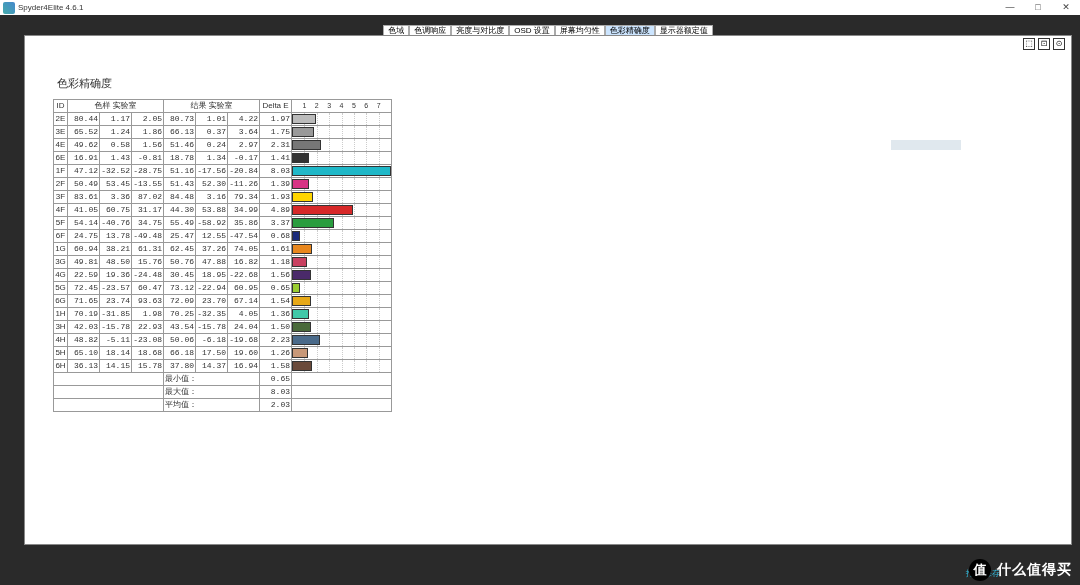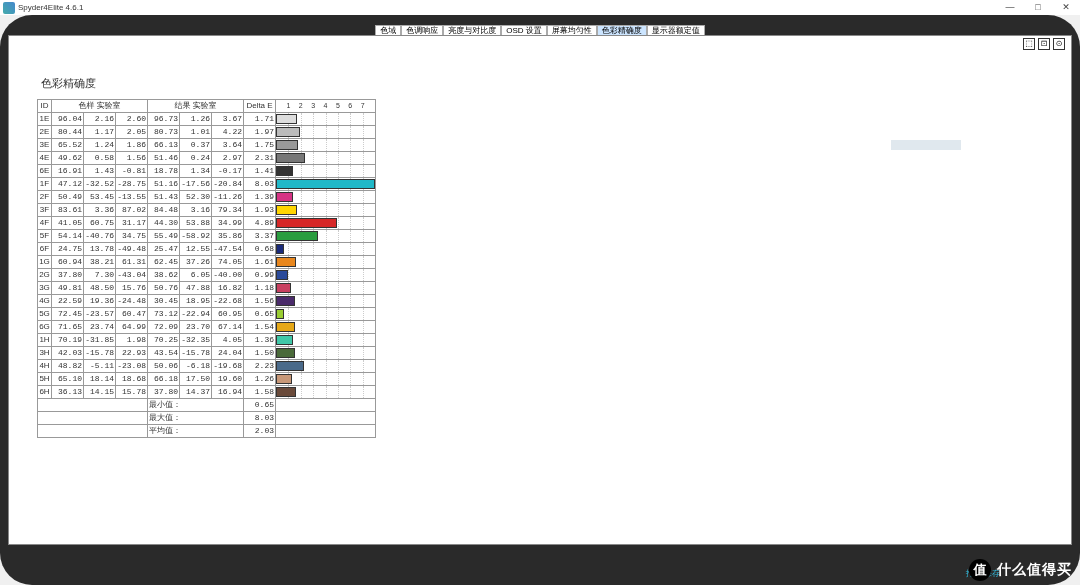--- a/index.html
+++ b/index.html
@@ -1,21 +1,21 @@
 <!DOCTYPE html>
 <html><head>
 <meta charset="utf-8">
 <style>
 * { margin: 0; padding: 0; box-sizing: border-box; }
 html, body { width: 1080px; height: 585px; font-family: "Microsoft YaHei", Arial, sans-serif; background: #f0f0f0; overflow: hidden; }
 .titlebar { height: 15px; background: #fff; display: flex; align-items: center; font-size: 8px; color: #333; }
 .titlebar .icon { width: 12px; height: 12px; margin: 0 3px; background: linear-gradient(45deg,#4aa,#48c); border-radius: 2px; }
 .titlebar .title { flex: 1; }
 .titlebar .winbtn { width: 28px; height: 15px; text-align: center; line-height: 15px; font-size: 9px; color: #444; }
-.outer { background: #2a2a2a; height: 570px; padding: 4px 4px 0 4px; position: relative; border-radius: 32px; }
+.outer { background: #2a2a2a; height: 570px; padding: 4px 4px 0 20px; position: relative; }
 .tabs { text-align: center; height: 12px; }
 .tabs span { display: inline-block; font-size: 8px; color: #000; background: #fff; padding: 0 4px; border: 1px solid #aaa; line-height: 10px; height: 12px; }
 .tabs span.active { background: #cce5ff; }
 .canvas { background: #fff; margin: 4px 4px 0 4px; height: 510px; position: relative; border: 1px solid #888; overflow: hidden; }
 .tool-icons { position: absolute; top: 2px; right: 6px; display: flex; gap: 3px; }
 .tool-icons div { width: 12px; height: 12px; border: 1px solid #333; background: #fff; font-size: 8px; text-align: center; line-height: 10px; }
 .report { position: absolute; left: 28px; top: 40px; }
 .report-title { font-size: 11px; color: #333; margin-bottom: 8px; margin-left: 4px; }
 table { border-collapse: collapse; font-size: 8px; }
 th, td { border: 1px solid #999; padding: 0 1px; height: 12px; line-height: 12px; white-space: nowrap; background: #fff; color: #333; }
@@ -72,42 +72,20 @@
                 <span style="left: 37.5%;">3</span>
                 <span style="left: 50%;">4</span>
                 <span style="left: 62.5%;">5</span>
                 <span style="left: 75%;">6</span>
                 <span style="left: 87.5%;">7</span>
               </th>
             </tr>
           </thead>
         <tbody id="tbody">
             <tr>
-              <td class="id">1E</td>
-              <td class="num">96.04</td>
-              <td class="num">2.16</td>
-              <td class="num">2.60</td>
-              <td class="num">96.73</td>
-              <td class="num">1.26</td>
-              <td class="num">3.67</td>
-              <td class="num">1.71</td>
-              <td class="chart">
-                <div class="ticks">
-                  <div style="left: 12.5%;"></div>
-                  <div style="left: 25%;"></div>
-                  <div style="left: 37.5%;"></div>
-                  <div style="left: 50%;"></div>
-                  <div style="left: 62.5%;"></div>
-                  <div style="left: 75%;"></div>
-                  <div style="left: 87.5%;"></div>
-                </div>
-                <div class="bar" style="width: 21.375%; background: rgb(221, 221, 221);"></div>
-              </td>
-            </tr>
-            <tr>
               <td class="id">2E</td>
               <td class="num">80.44</td>
               <td class="num">1.17</td>
               <td class="num">2.05</td>
               <td class="num">80.73</td>
               <td class="num">1.01</td>
               <td class="num">4.22</td>
               <td class="num">1.97</td>
               <td class="chart">
                 <div class="ticks">
@@ -336,42 +314,20 @@
                   <div style="left: 37.5%;"></div>
                   <div style="left: 50%;"></div>
                   <div style="left: 62.5%;"></div>
                   <div style="left: 75%;"></div>
                   <div style="left: 87.5%;"></div>
                 </div>
                 <div class="bar" style="width: 20.125%; background: rgb(232, 135, 30);"></div>
               </td>
             </tr>
             <tr>
-              <td class="id">2G</td>
-              <td class="num">37.80</td>
-              <td class="num">7.30</td>
-              <td class="num">-43.04</td>
-              <td class="num">38.62</td>
-              <td class="num">6.05</td>
-              <td class="num">-40.00</td>
-              <td class="num">0.99</td>
-              <td class="chart">
-                <div class="ticks">
-                  <div style="left: 12.5%;"></div>
-                  <div style="left: 25%;"></div>
-                  <div style="left: 37.5%;"></div>
-                  <div style="left: 50%;"></div>
-                  <div style="left: 62.5%;"></div>
-                  <div style="left: 75%;"></div>
-                  <div style="left: 87.5%;"></div>
-                </div>
-                <div class="bar" style="width: 12.375%; background: rgb(42, 74, 154);"></div>
-              </td>
-            </tr>
-            <tr>
               <td class="id">3G</td>
               <td class="num">49.81</td>
               <td class="num">48.50</td>
               <td class="num">15.76</td>
               <td class="num">50.76</td>
               <td class="num">47.88</td>
               <td class="num">16.82</td>
               <td class="num">1.18</td>
               <td class="chart">
                 <div class="ticks">
@@ -427,21 +383,21 @@
                   <div style="left: 75%;"></div>
                   <div style="left: 87.5%;"></div>
                 </div>
                 <div class="bar" style="width: 8.125%; background: rgb(154, 205, 50);"></div>
               </td>
             </tr>
             <tr>
               <td class="id">6G</td>
               <td class="num">71.65</td>
               <td class="num">23.74</td>
-              <td class="num">64.99</td>
+              <td class="num">93.63</td>
               <td class="num">72.09</td>
               <td class="num">23.70</td>
               <td class="num">67.14</td>
               <td class="num">1.54</td>
               <td class="chart">
                 <div class="ticks">
                   <div style="left: 12.5%;"></div>
                   <div style="left: 25%;"></div>
                   <div style="left: 37.5%;"></div>
                   <div style="left: 50%;"></div>

